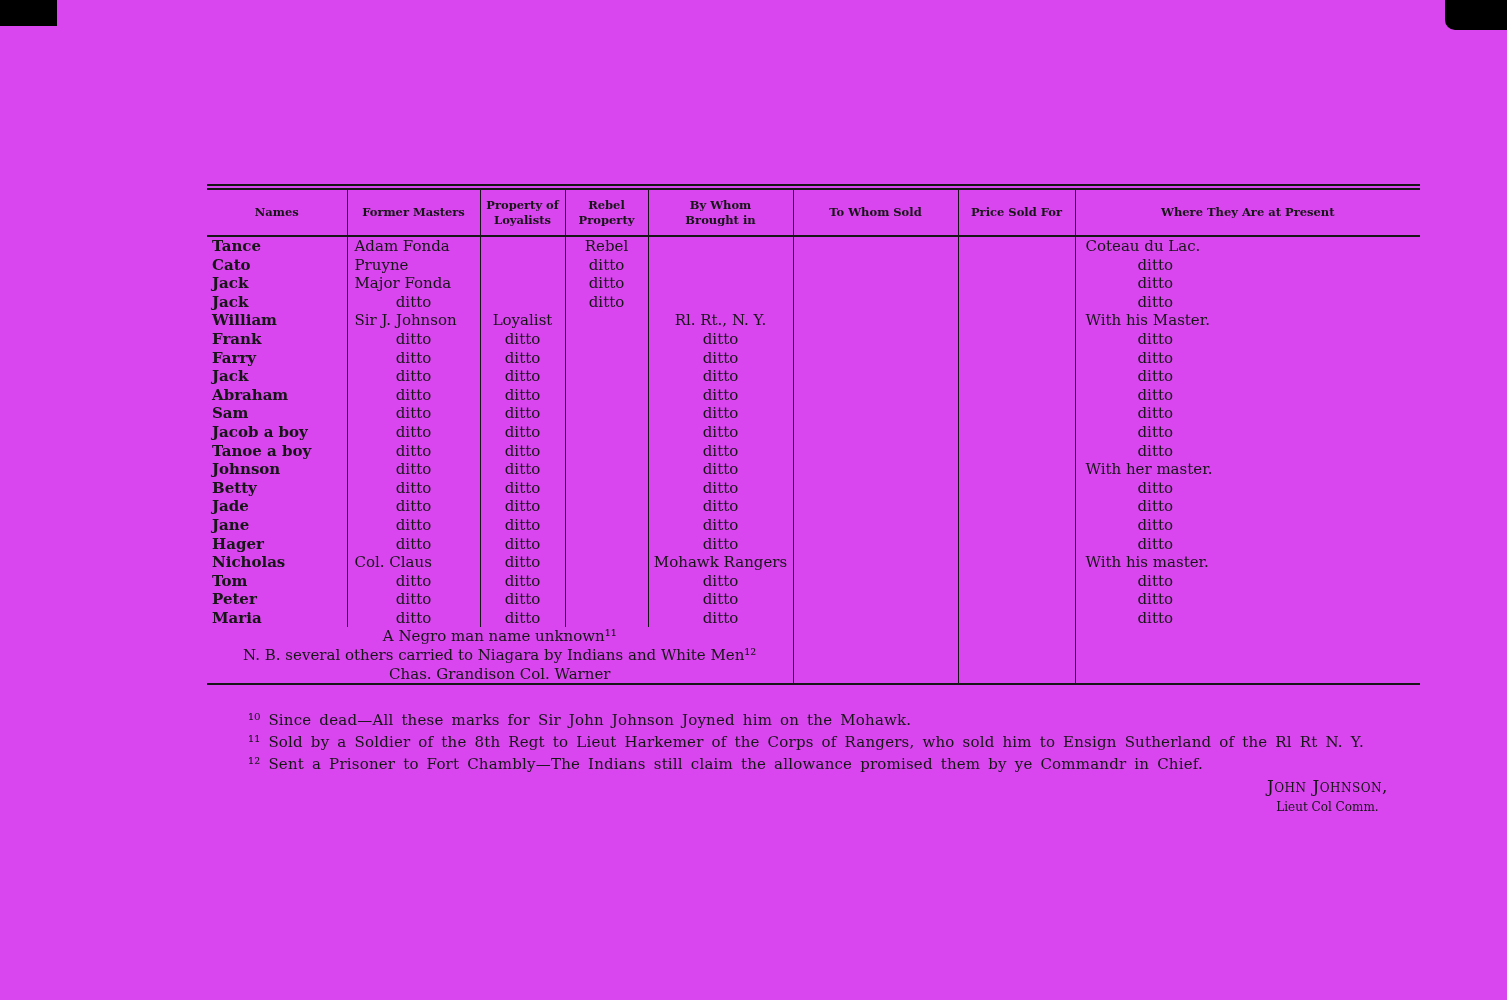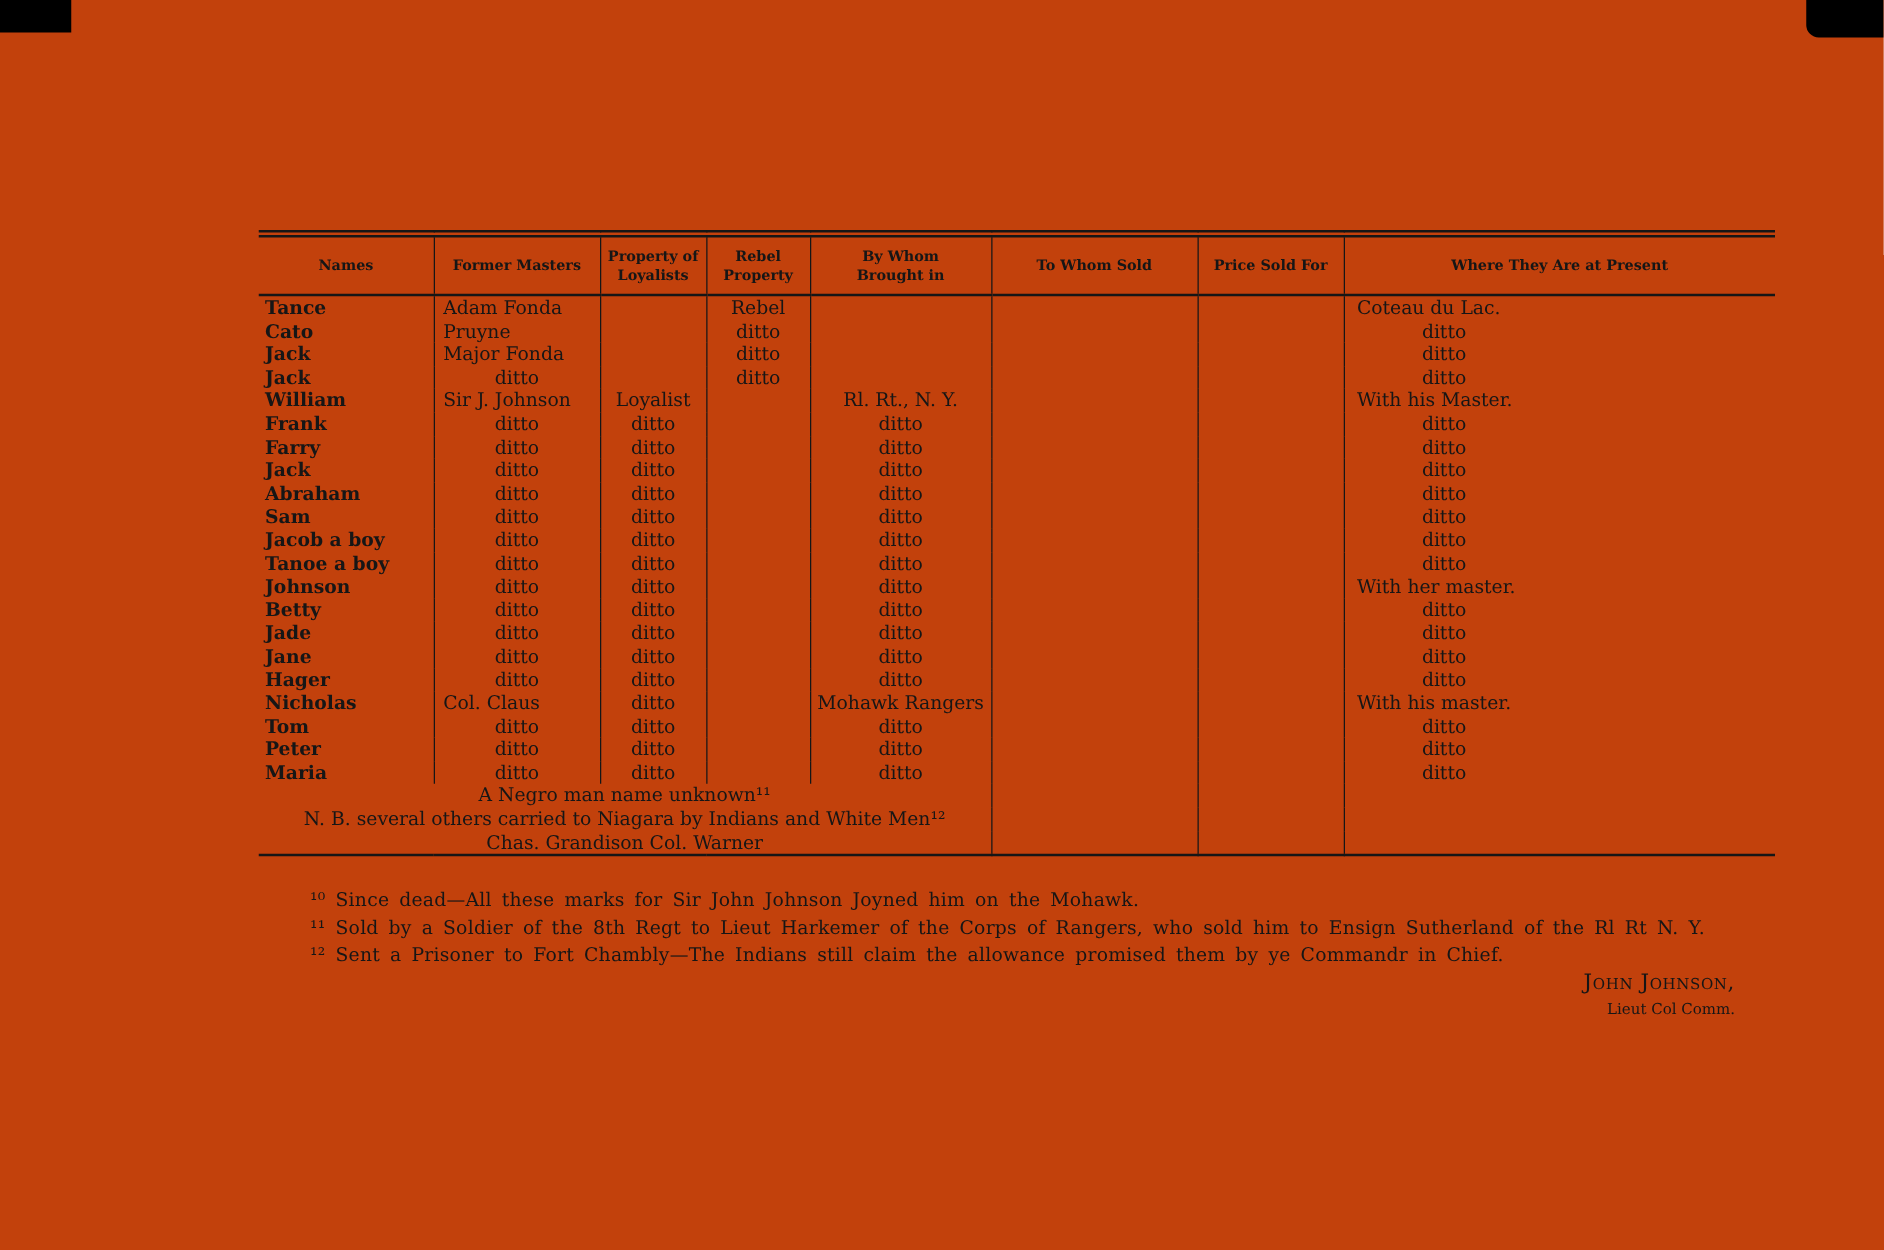--- a/index.html
+++ b/index.html
@@ -3,21 +3,21 @@
 <meta charset="utf-8">
 <style>
   * { margin: 0; padding: 0; box-sizing: border-box; }
   html, body { width: 1507px; height: 1000px; }
   body {
     background: #ffffff;
     font-family: "DejaVu Serif", "Liberation Serif", serif;
     color: #161616;
     overflow: hidden;
   }
-  .page { position: relative; width: 1507px; height: 1000px; background: #c2410c; overflow: hidden; }
+  .page { position: relative; width: 1507px; height: 1000px; background: #d946ef; overflow: hidden; }
 
   
   .artifact { position: absolute; background: #000; }
   .artifact.tl { left: 0; top: 0; width: 57px; height: 26px; }
   .artifact.tr { right: 0; top: 0; width: 62px; height: 30px; border-bottom-left-radius: 10px; }
 
   
   table.ledger {
     position: absolute;
     left: 207px; top: 184px;
@@ -80,21 +80,21 @@
     padding-left: 41px;
     word-spacing: 3px;
     letter-spacing: 0.2px;
     white-space: nowrap;
   }
 
   
   .signature {
     position: absolute;
     right: 119px; top: 776px;
-    text-align: right;
+    text-align: center;
   }
   .sig-name {
     font-variant: small-caps;
     font-size: 17px;
     line-height: 21px;
     letter-spacing: 0.5px;
   }
   .sig-title {
     font-size: 12px;
     line-height: 21px;

